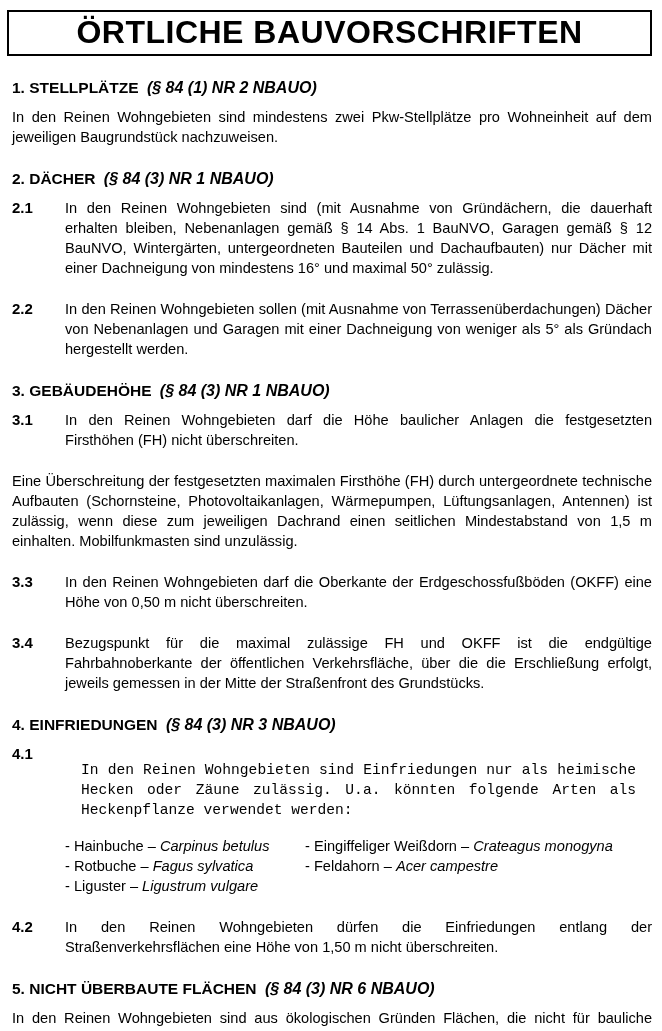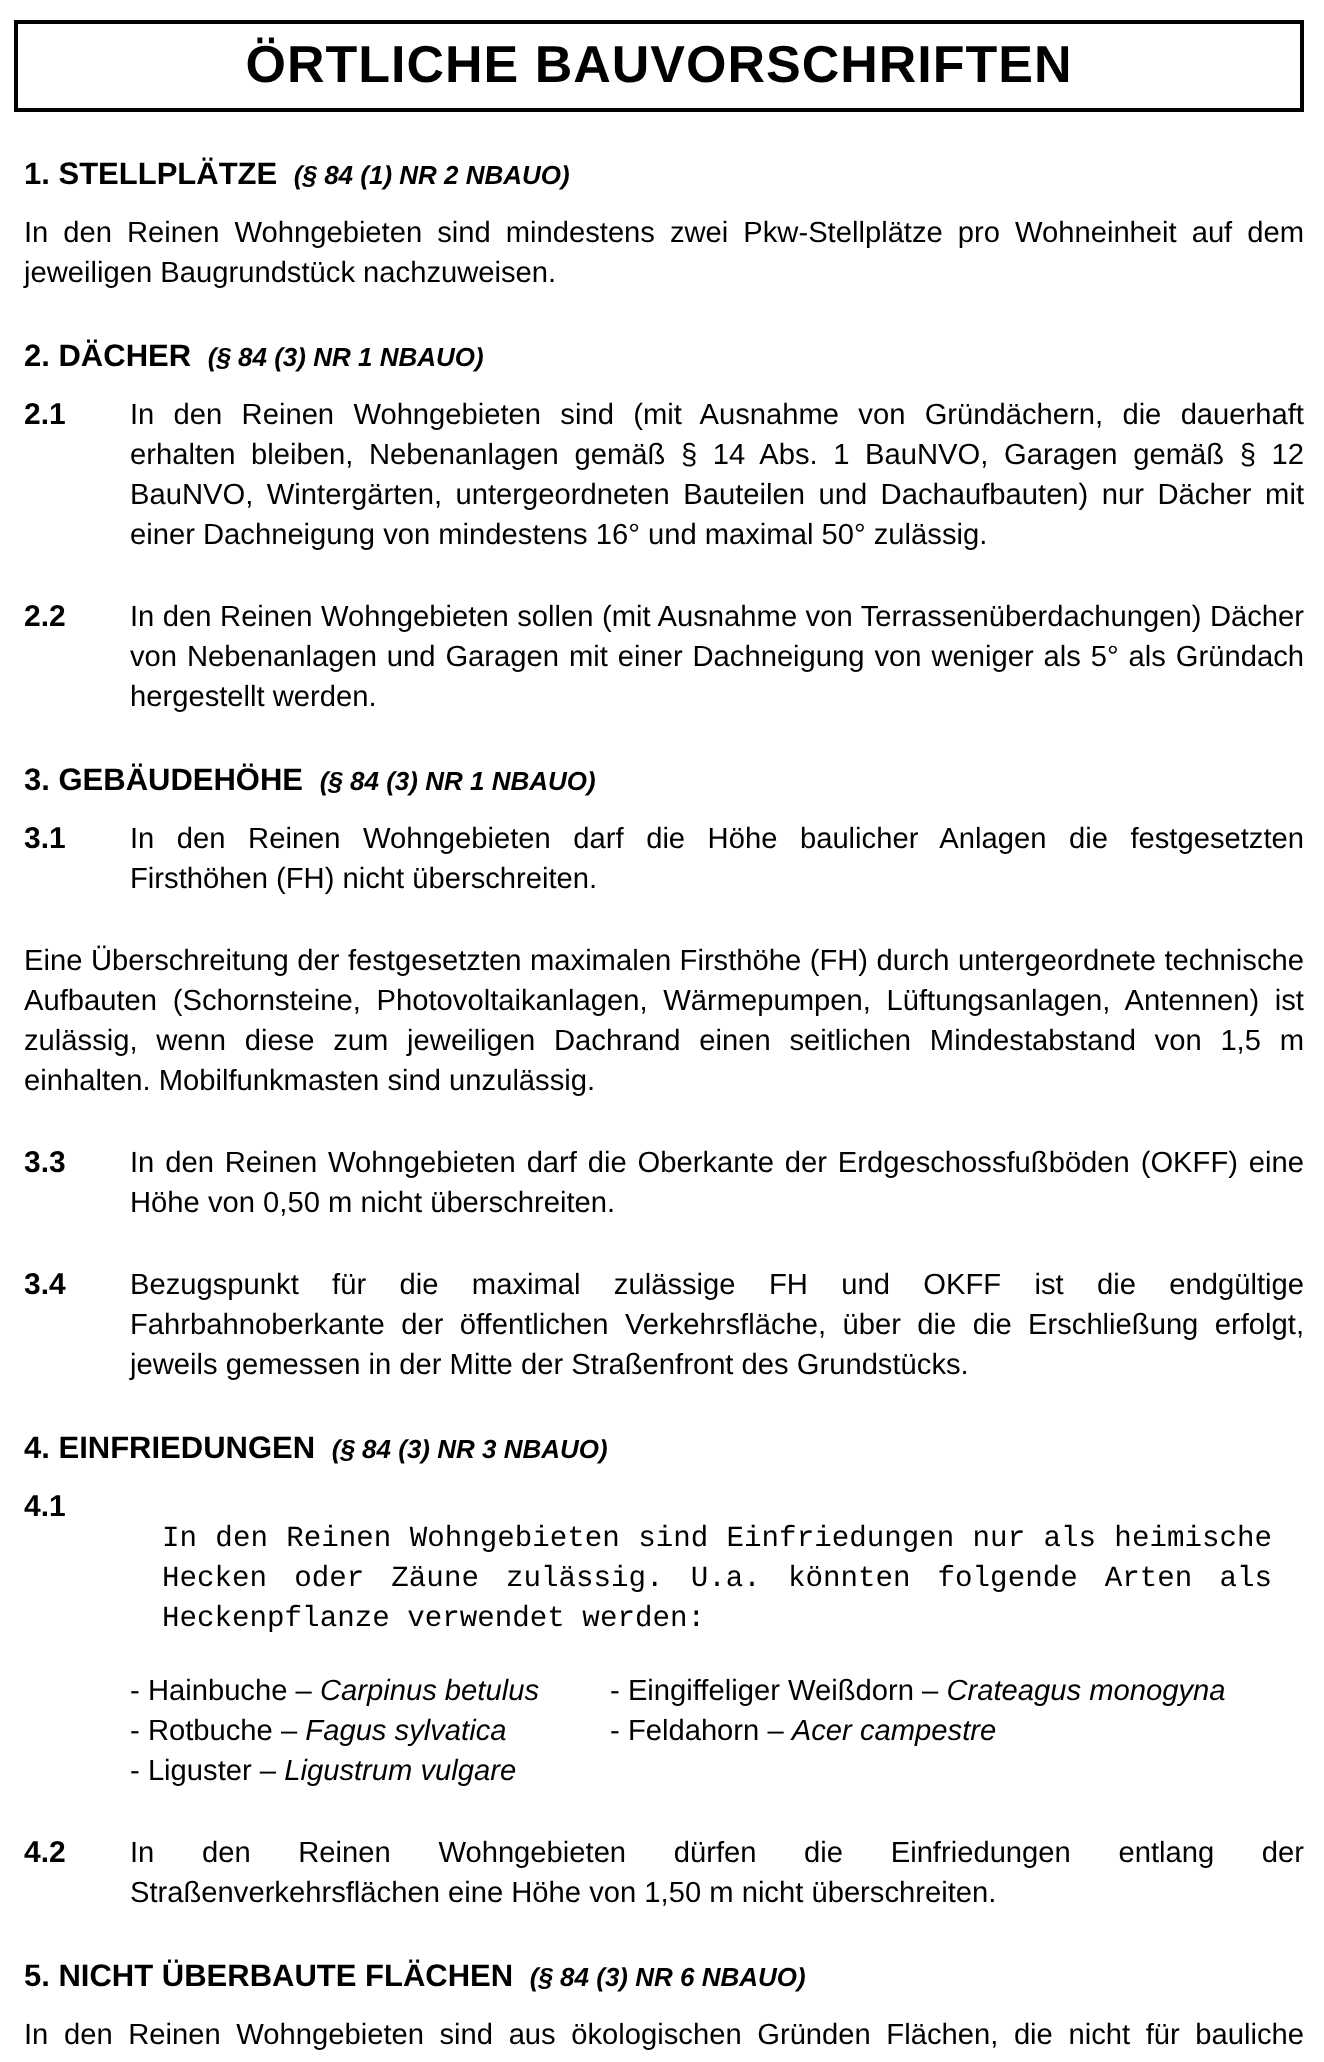--- a/index.html
+++ b/index.html
@@ -17,33 +17,33 @@
   .title-box {
     margin: 10px 0 0 -5px;
     width: 645px;
     box-sizing: border-box;
     border: 2px solid #000000;
     text-align: center;
     padding: 2px 0 4px 0;
   }
   .doc-title {
     margin: 0;
-    font-size: 26px;
+    font-size: 32px;
     font-weight: bold;
     letter-spacing: 0.5px;
     line-height: 36px;
   }
   h2.sec-h {
     margin: 23px 0 10px 0;
     font-size: 15.5px;
     font-weight: bold;
     line-height: 18px;
   }
   h2.sec-h .ref {
-    font-size: 13px;
+    font-size: 16px;
     font-style: italic;
     font-weight: bold;
     margin-left: 4px;
   }
   p.body {
     margin: 0 0 22px 0;
     font-size: 14.6px;
     line-height: 20px;
     text-align: justify;
   }

